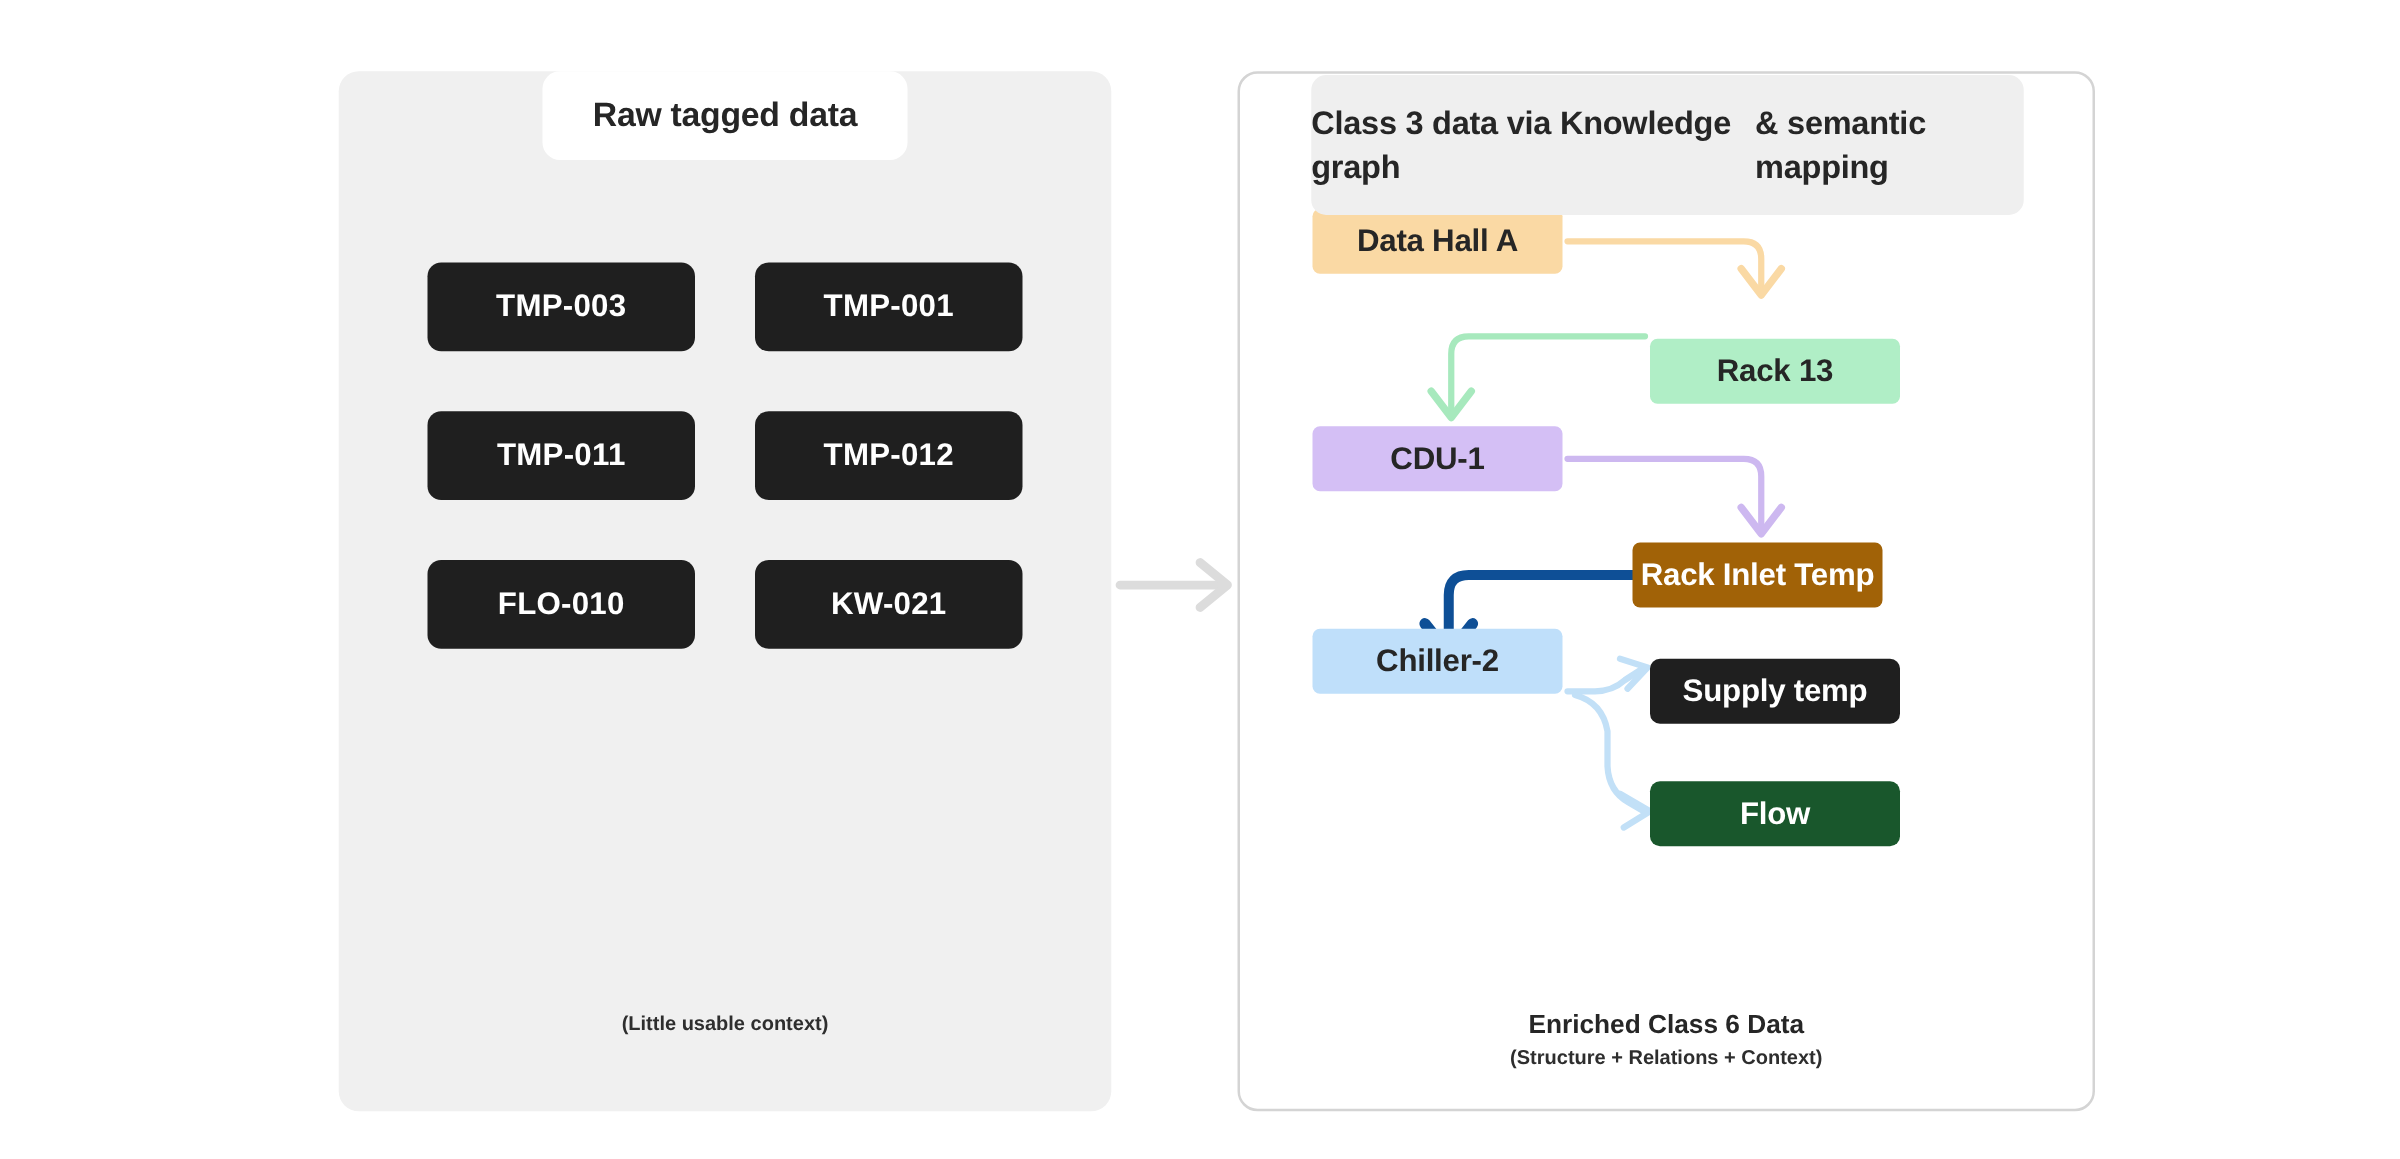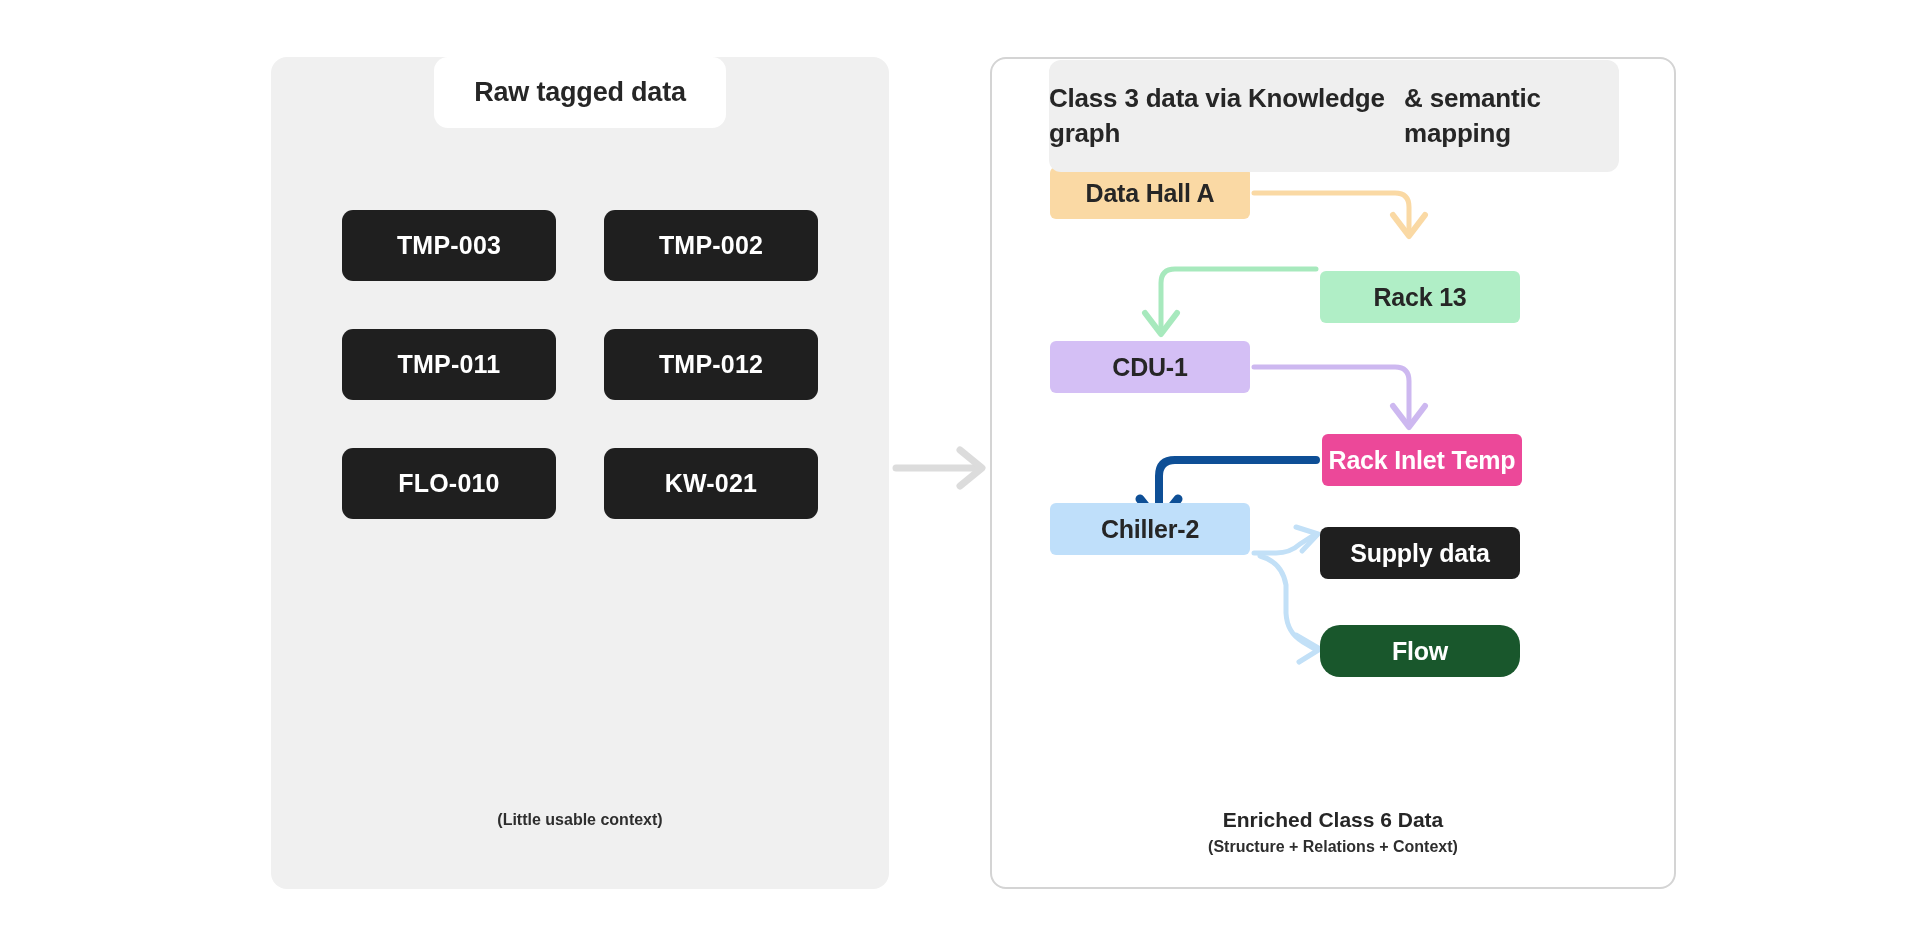--- a/index.html
+++ b/index.html
@@ -83,21 +83,21 @@
 
   <div id="left-title-pill">
     <span>Raw tagged data</span>
   </div>
 
   <div id="chip-grid">
     <div class="chip">
         <span>TMP-003</span>
       </div>
     <div class="chip">
-        <span>TMP-002</span>
+        <span>TMP-001</span>
       </div>
     <div class="chip">
         <span>TMP-011</span>
       </div>
     <div class="chip">
         <span>TMP-012</span>
       </div>
     <div class="chip">
         <span>FLO-010</span>
       </div>
@@ -162,30 +162,30 @@
 
     <div class="node" style="left:60px;  top:110px; width:200px; height:52px; background:#fad9a4; color:#262626;">
       <span>Data Hall A</span>
     </div>
     <div class="node" style="left:330px; top:186px; width:200px; height:52px; background:#b0eec6; color:#262626;margin-top:28px;">
       <span>Rack 13</span>
     </div>
     <div class="node" style="left:60px;  top:284px; width:200px; height:52px; background:#d4bff5; color:#262626;">
       <span>CDU-1</span>
     </div>
-    <div class="node" style="left:332px; top:377px; width:200px; height:52px; background:#ec4899; color:#ffffff;text-align:center;">
+    <div class="node" style="left:316px; top:377px; width:200px; height:52px; background:#a16207; color:#ffffff;text-align:center;">
       <span>Rack Inlet Temp</span>
     </div>
     <div class="node" style="left:60px;  top:446px; width:200px; height:52px; background:#bfdffa; color:#262626;">
       <span>Chiller-2</span>
     </div>
     <div class="node" style="left:330px; top:470px; width:200px; height:52px; background:#1f1f1f; color:#ffffff; border-radius:8px;">
-      <span>Supply data</span>
+      <span>Supply temp</span>
     </div>
-    <div class="node" style="left:330px; top:568px; width:200px; height:52px; background:#19572c; color:#ffffff; border-radius:20px;">
+    <div class="node" style="left:330px; top:568px; width:200px; height:52px; background:#19572c; color:#ffffff; border-radius:8px;">
       <span>Flow</span>
     </div>
   </div>
 
   <div class="caption-block" id="right-caption">
     <div class="caption-main">Enriched Class 6 Data</div>
     <div class="caption-sub">(Structure + Relations + Context)</div>
   </div>
 
 </div>

